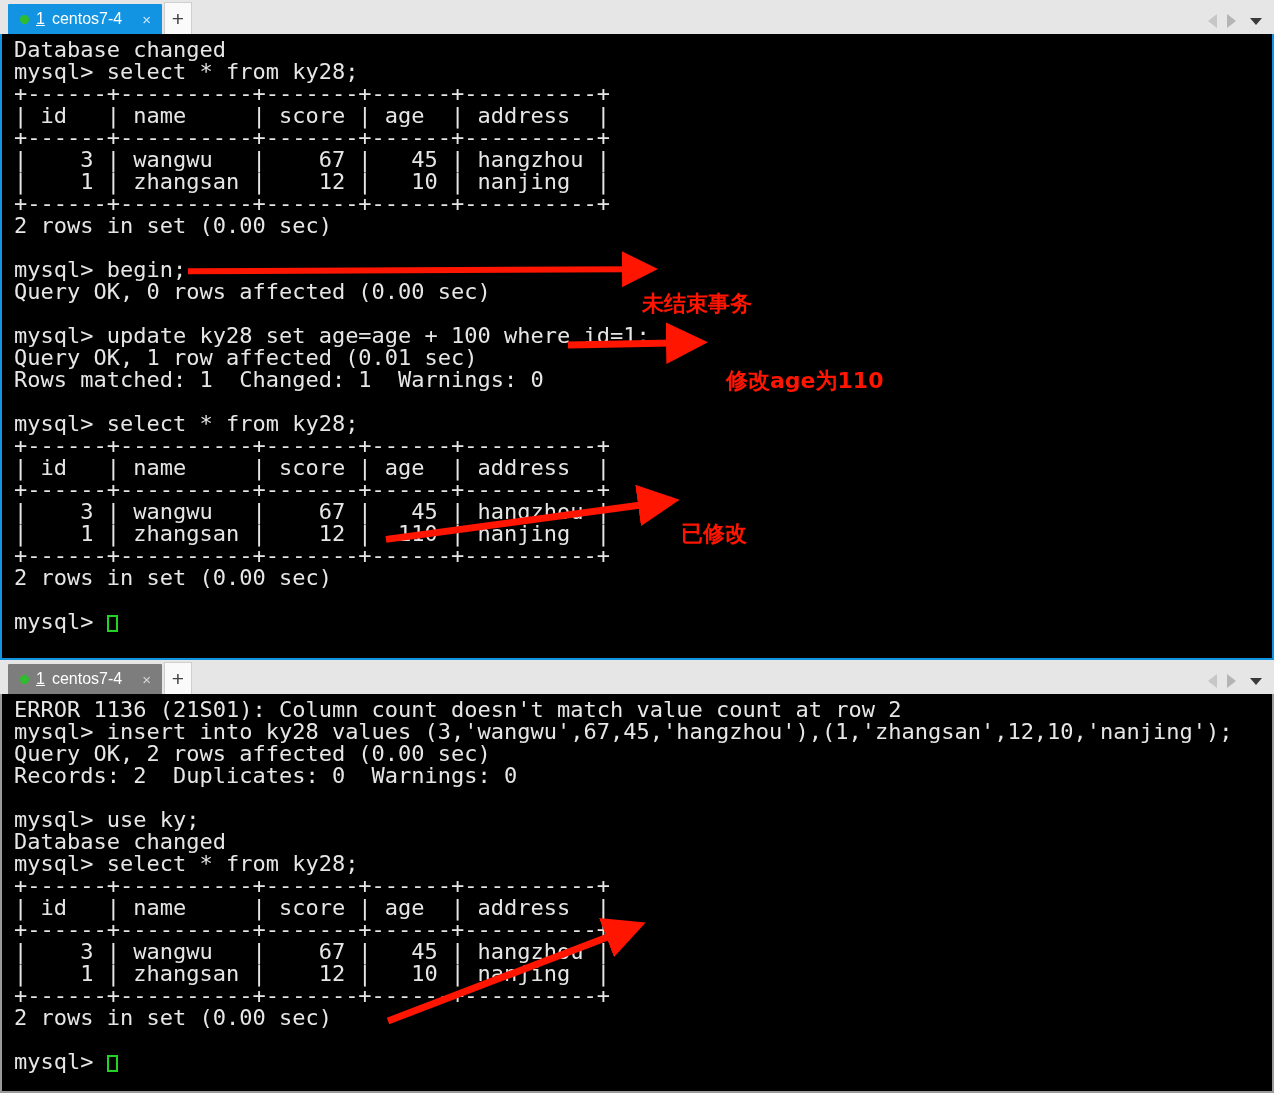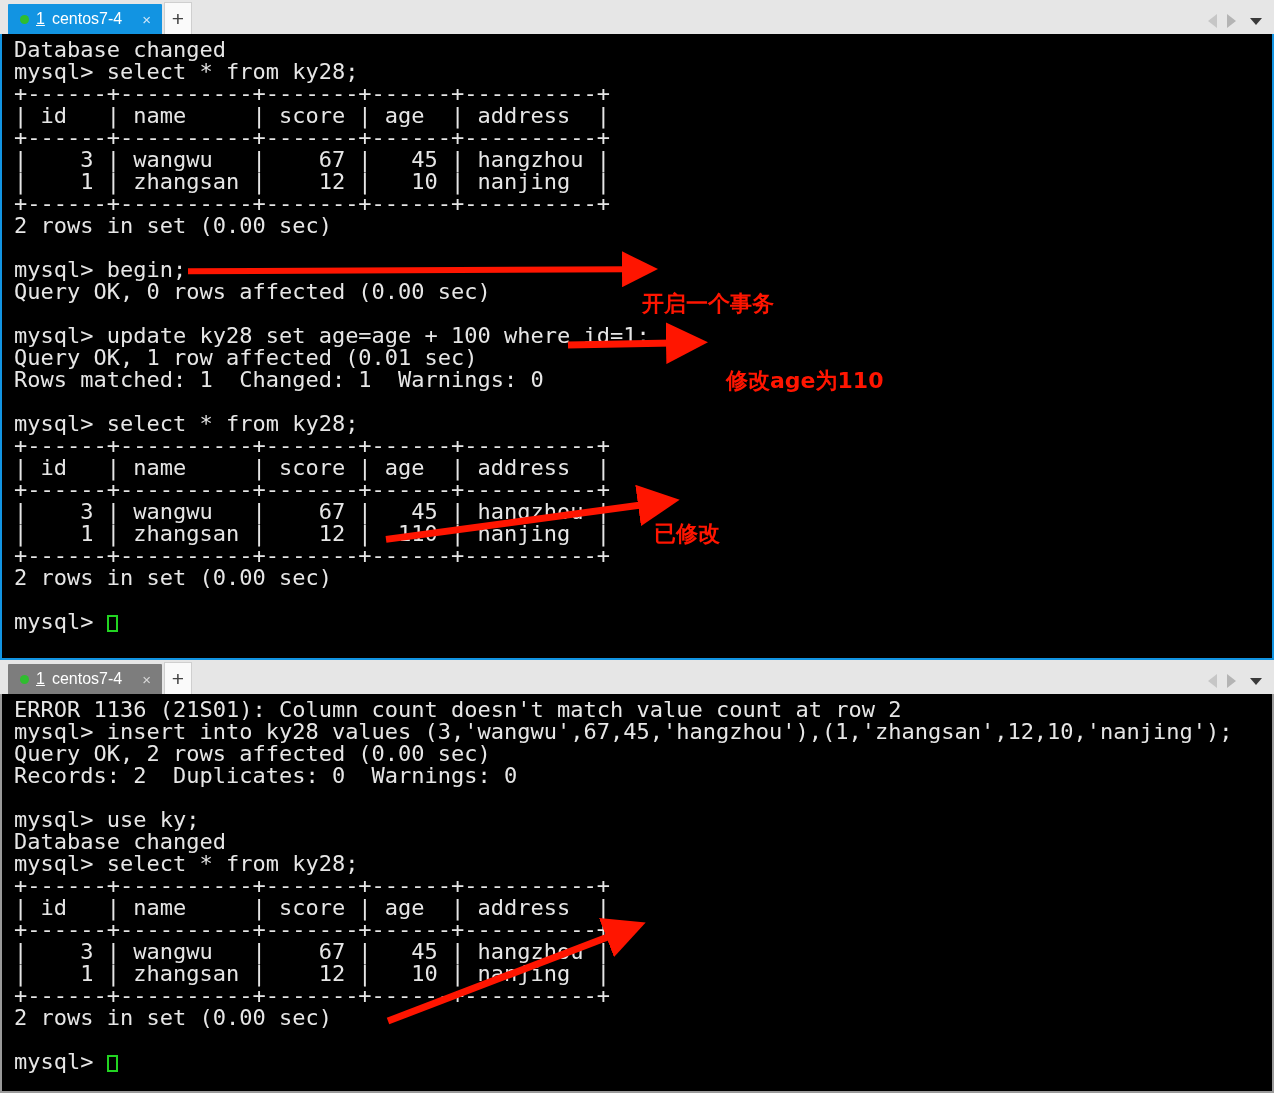--- a/index.html
+++ b/index.html
@@ -128,23 +128,23 @@
         <svg viewBox="0 0 1270 626" preserveAspectRatio="none">
           <defs>
             <marker id="ah1" markerWidth="6" markerHeight="6" refX="1" refY="3" orient="auto" markerUnits="strokeWidth">
               <path d="M0,0 L6,3 L0,6 z" fill="#ff1500"></path>
             </marker>
           </defs>
           <line x1="186" y1="238" x2="626" y2="236" stroke="#ff1500" stroke-width="6" marker-end="url(#ah1)"></line>
           <line x1="566" y1="312" x2="671" y2="310" stroke="#ff1500" stroke-width="7" marker-end="url(#ah1)"></line>
           <line x1="384" y1="507" x2="643" y2="472" stroke="#ff1500" stroke-width="7" marker-end="url(#ah1)"></line>
         </svg>
-        <div class="anno-text" style="left:640px;top:255px;">开启一个事务</div>
+        <div class="anno-text" style="left:640px;top:255px;">未结束事务</div>
         <div class="anno-text" style="left:724px;top:332px;">修改age为110</div>
-        <div class="anno-text" style="left:652px;top:485px;">已修改</div>
+        <div class="anno-text" style="left:679px;top:485px;">已修改</div>
       </div>
     </div>
   </div>
 
   <div class="pane bottom">
 
     <div class="tabbar">
       <div class="tab inactive">
         <span class="dot"></span>
         <span class="tab-num">1</span>

